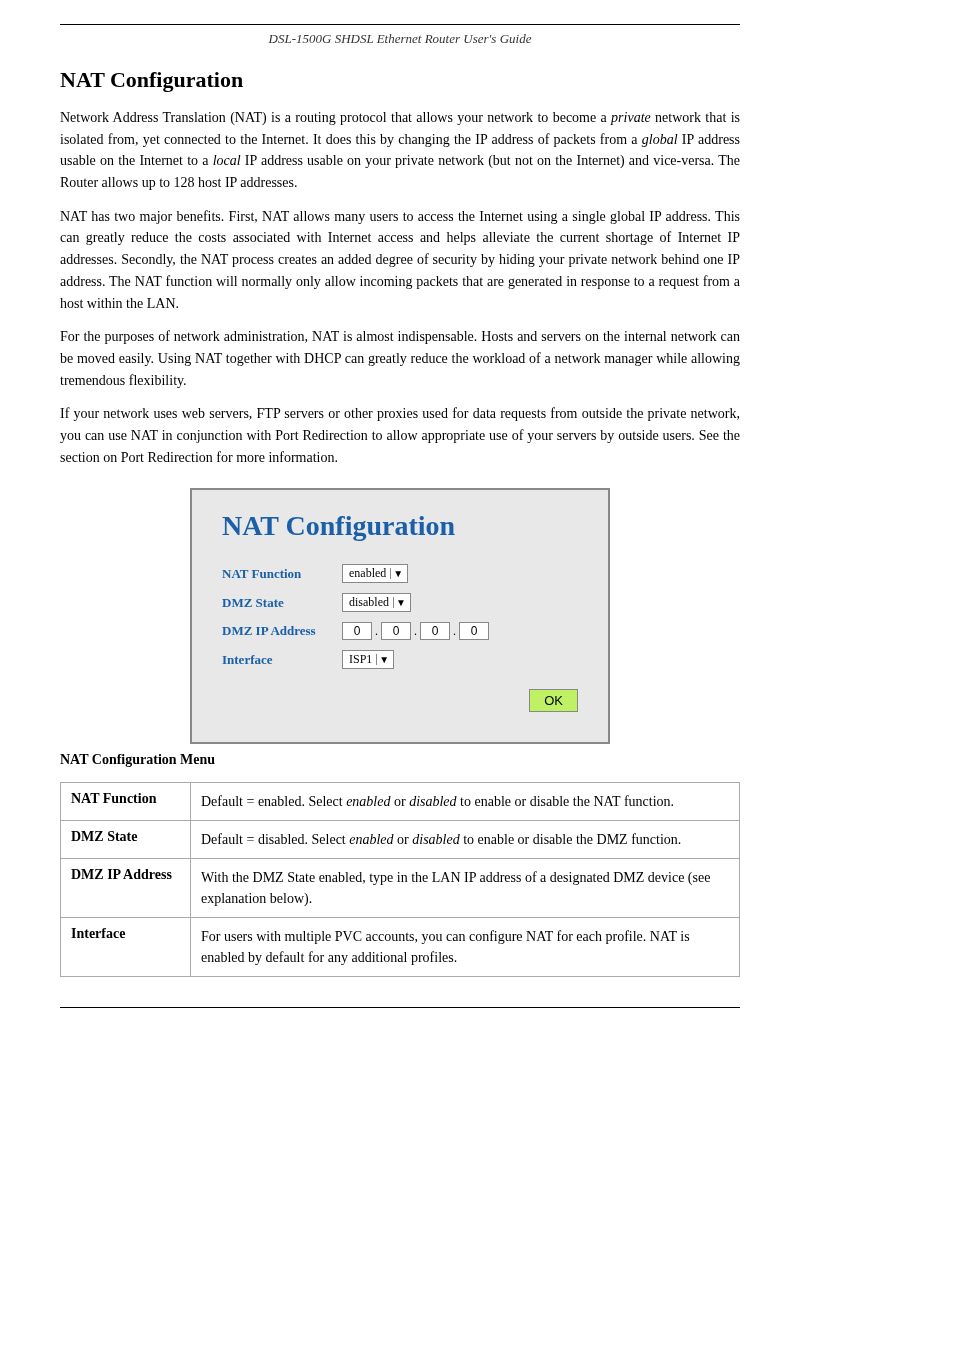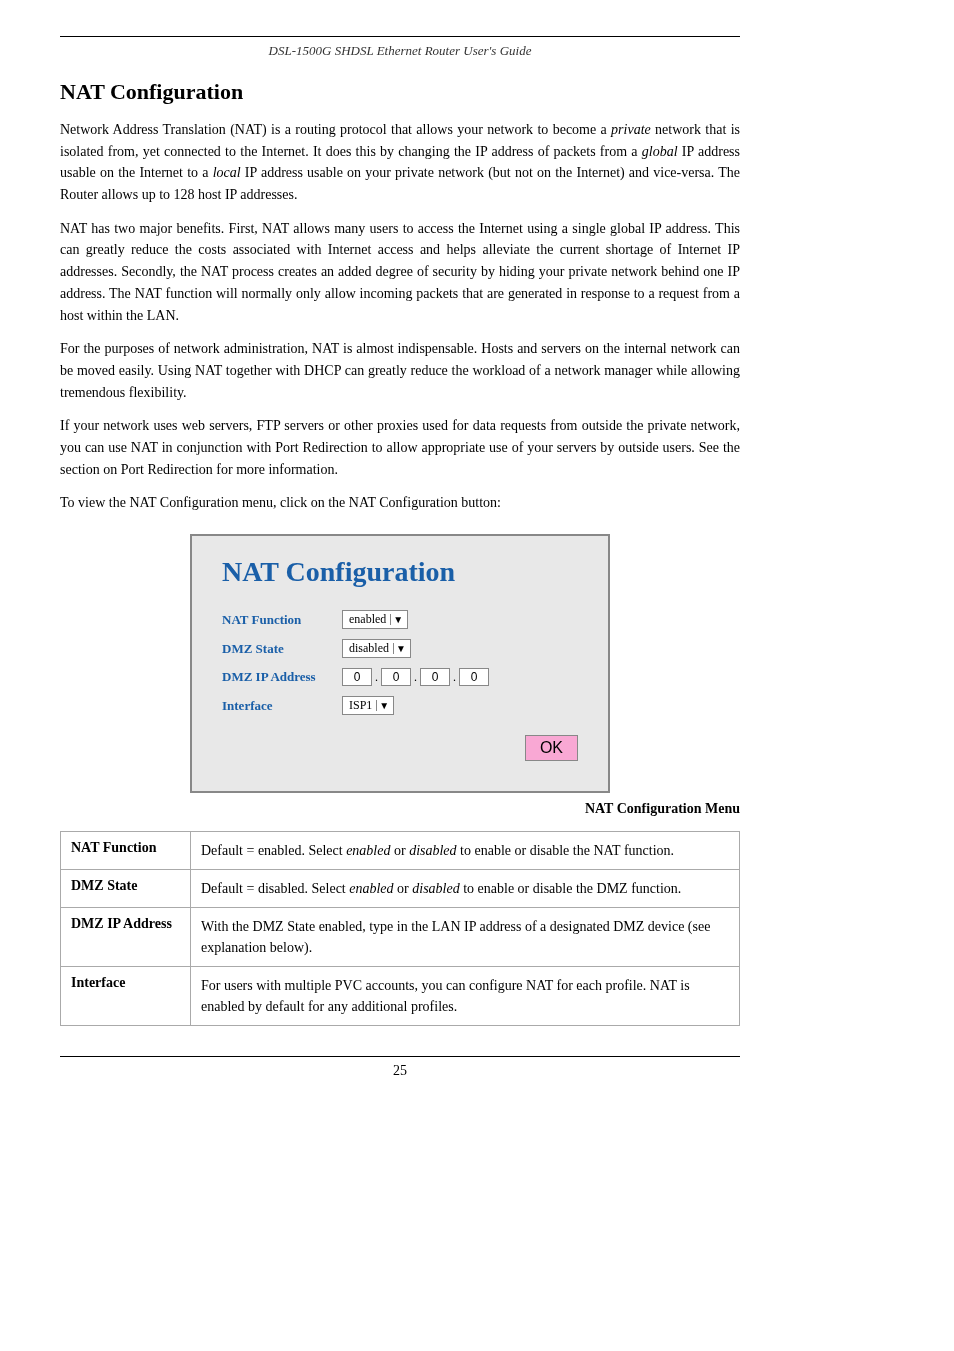--- a/index.html
+++ b/index.html
@@ -6,21 +6,21 @@
     body {
       font-family: Times New Roman, serif;
       font-size: 14px;
       background: #ffffff;
       color: #000000;
       width: 954px;
       min-height: 1351px;
     }
     .page-container {
       width: 800px;
-      padding: 36px 60px 40px 60px;
+      padding: 24px 60px 40px 60px;
     }
     .header-rule {
       border: none;
       border-top: 1px solid #000;
       margin-bottom: 6px;
     }
     .header-text {
       text-align: center;
       font-style: italic;
       font-size: 13px;
@@ -107,28 +107,28 @@
       font-size: 12px;
       margin: 0 1px;
     }
     .ok-btn {
       display: flex;
       justify-content: flex-end;
       margin-top: 20px;
     }
     .ok-button {
       border: 1px solid #888;
-      background: #f9a8d4;
+      background: #bef264;
       padding: 3px 14px;
-      font-size: 16px;
+      font-size: 13px;
       cursor: pointer;
     }
     
     .screenshot-caption {
-      text-align: right;
+      text-align: left;
       font-weight: bold;
       font-size: 14px;
       margin-bottom: 14px;
     }
     
     .params-intro {
       font-size: 14px;
       margin-bottom: 8px;
     }
     .params-table {
@@ -183,23 +183,20 @@
   </p>
 
   <p class="body-text">
     For the purposes of network administration, NAT is almost indispensable. Hosts and servers on the internal network can be moved easily. Using NAT together with DHCP can greatly reduce the workload of a network manager while allowing tremendous flexibility.
   </p>
 
   <p class="body-text">
     If your network uses web servers, FTP servers or other proxies used for data requests from outside the private network, you can use NAT in conjunction with Port Redirection to allow appropriate use of your servers by outside users. See the section on Port Redirection for more information.
   </p>
 
-  <p class="body-text">
-    To view the NAT Configuration menu, click on the NAT Configuration button:
-  </p>
 
   <div class="screenshot-container">
     <div class="nat-config-box">
       <div class="nat-config-box-title">NAT Configuration</div>
 
       <div class="form-row">
         <span class="form-label">NAT Function</span>
         <div class="form-control-select">
           <span class="select-text">enabled</span>
           <span class="select-arrow">▼</span>
@@ -259,14 +256,13 @@
         <td class="param-desc">With the DMZ State enabled, type in the LAN IP address of a designated DMZ device (see explanation below).</td>
       </tr>
       <tr>
         <td class="param-name">Interface</td>
         <td class="param-desc">For users with multiple PVC accounts, you can configure NAT for each profile. NAT is enabled by default for any additional profiles.</td>
       </tr>
     </tbody>
   </table>
 
   <hr class="footer-rule">
-  <p class="footer-page">25</p>
 </div>
 
 </body></html>

